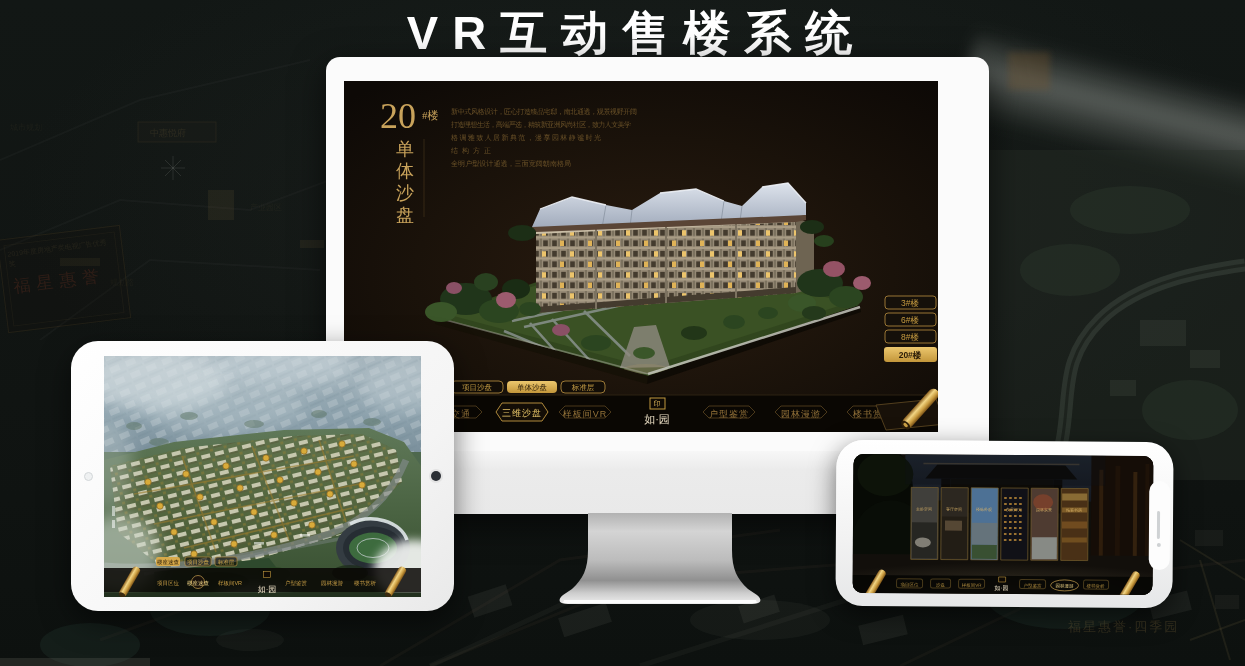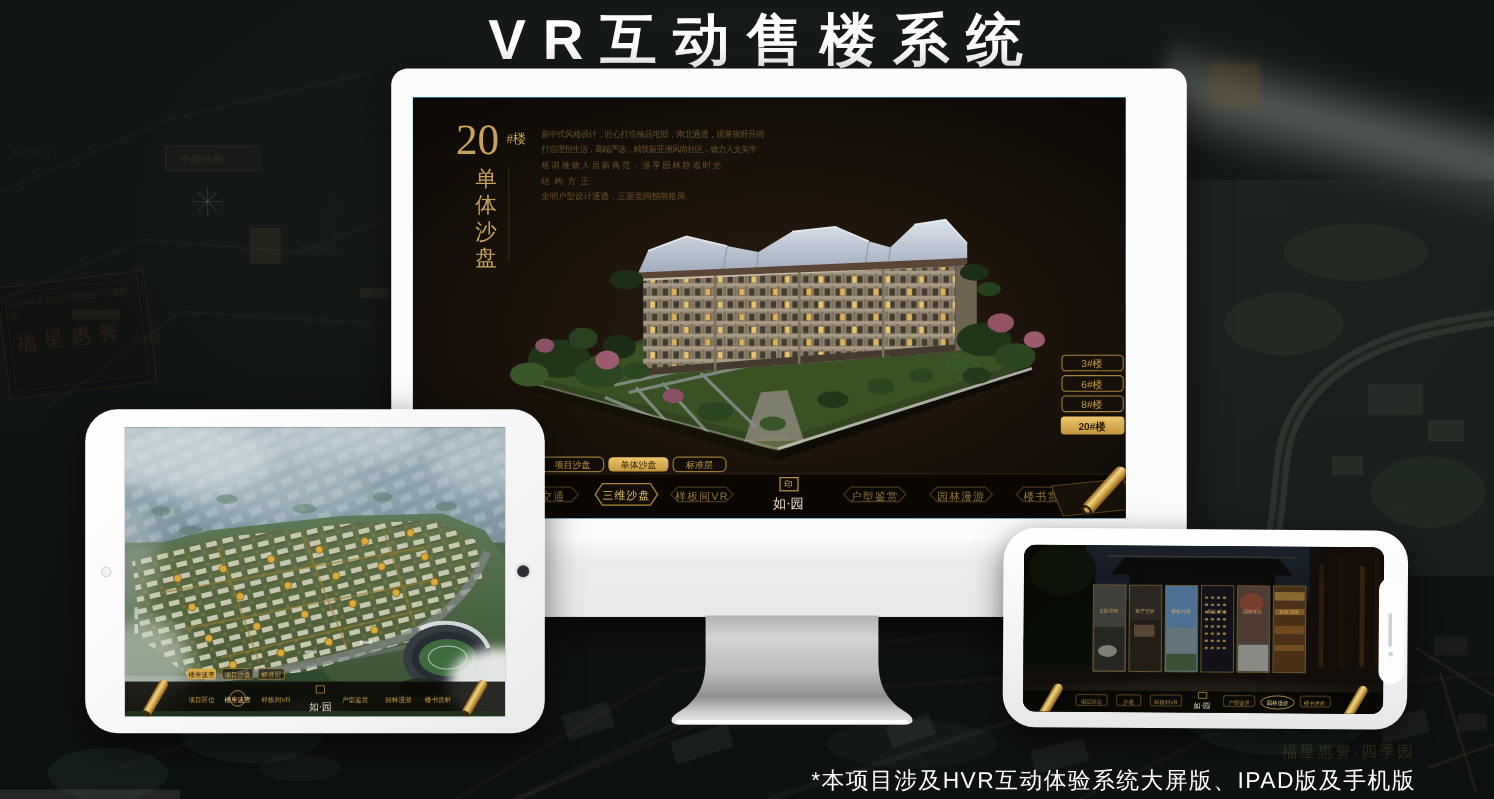--- a/index.html
+++ b/index.html
@@ -626,15 +626,14 @@
       </svg>
     </div>
 
     <div class="abs" style="left:313px;top:39px;width:21px;height:89px;border-radius:11px;background:#fdfdfd;"></div>
     <div class="abs" style="left:321px;top:69px;width:3px;height:28px;border-radius:2px;background:#cfd2d4;"></div>
     <div class="abs" style="left:320.5px;top:101px;width:4px;height:4px;border-radius:50%;background:#cfd2d4;"></div>
   </div>
 
   <div class="abs" style="left:1068px;top:618px;color:rgba(200,160,90,.18);font-size:13px;letter-spacing:2px;">福星惠誉·四季园</div>
 
-  <div class="abs" style="left:676px;top:638px;color:#ffffff;font-size:19px;letter-spacing:1.2px;">*本项目涉及HVR互动体验系统大屏版、IPAD版及手机版</div>
 
 </div>
 
 </body></html>

